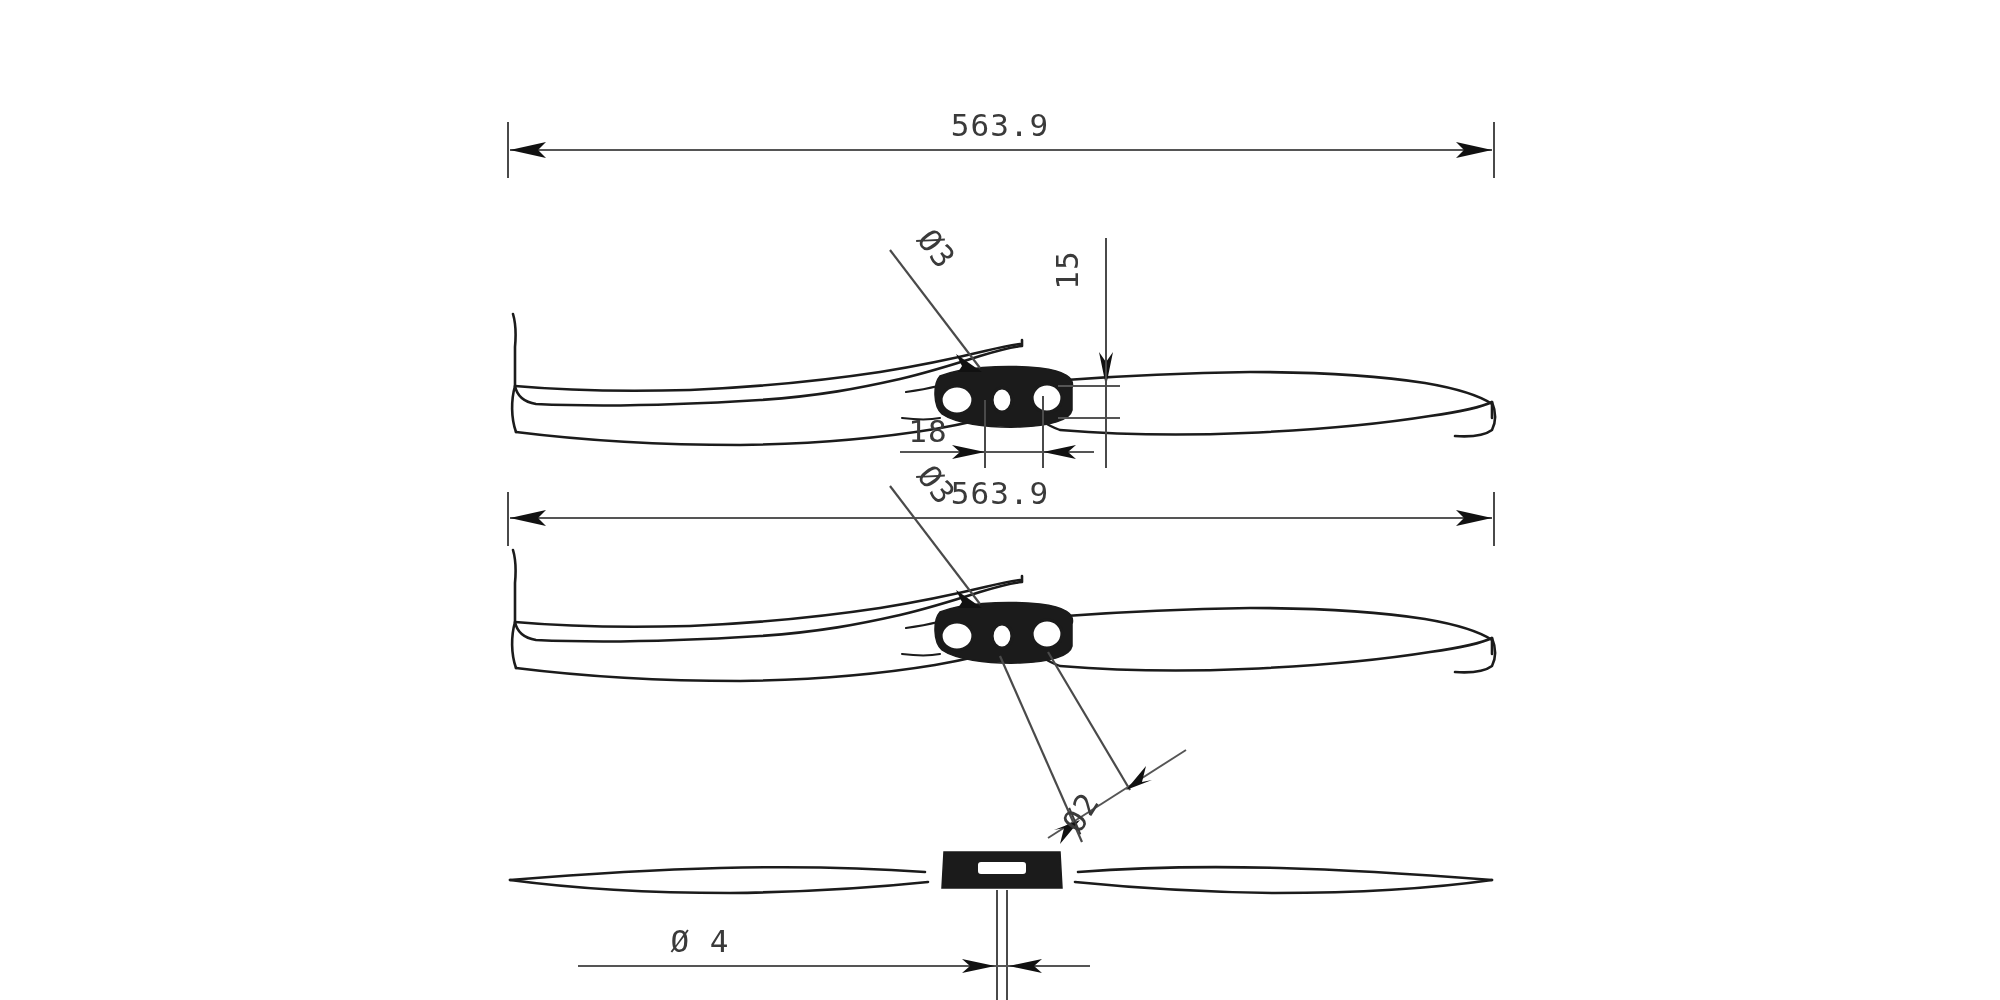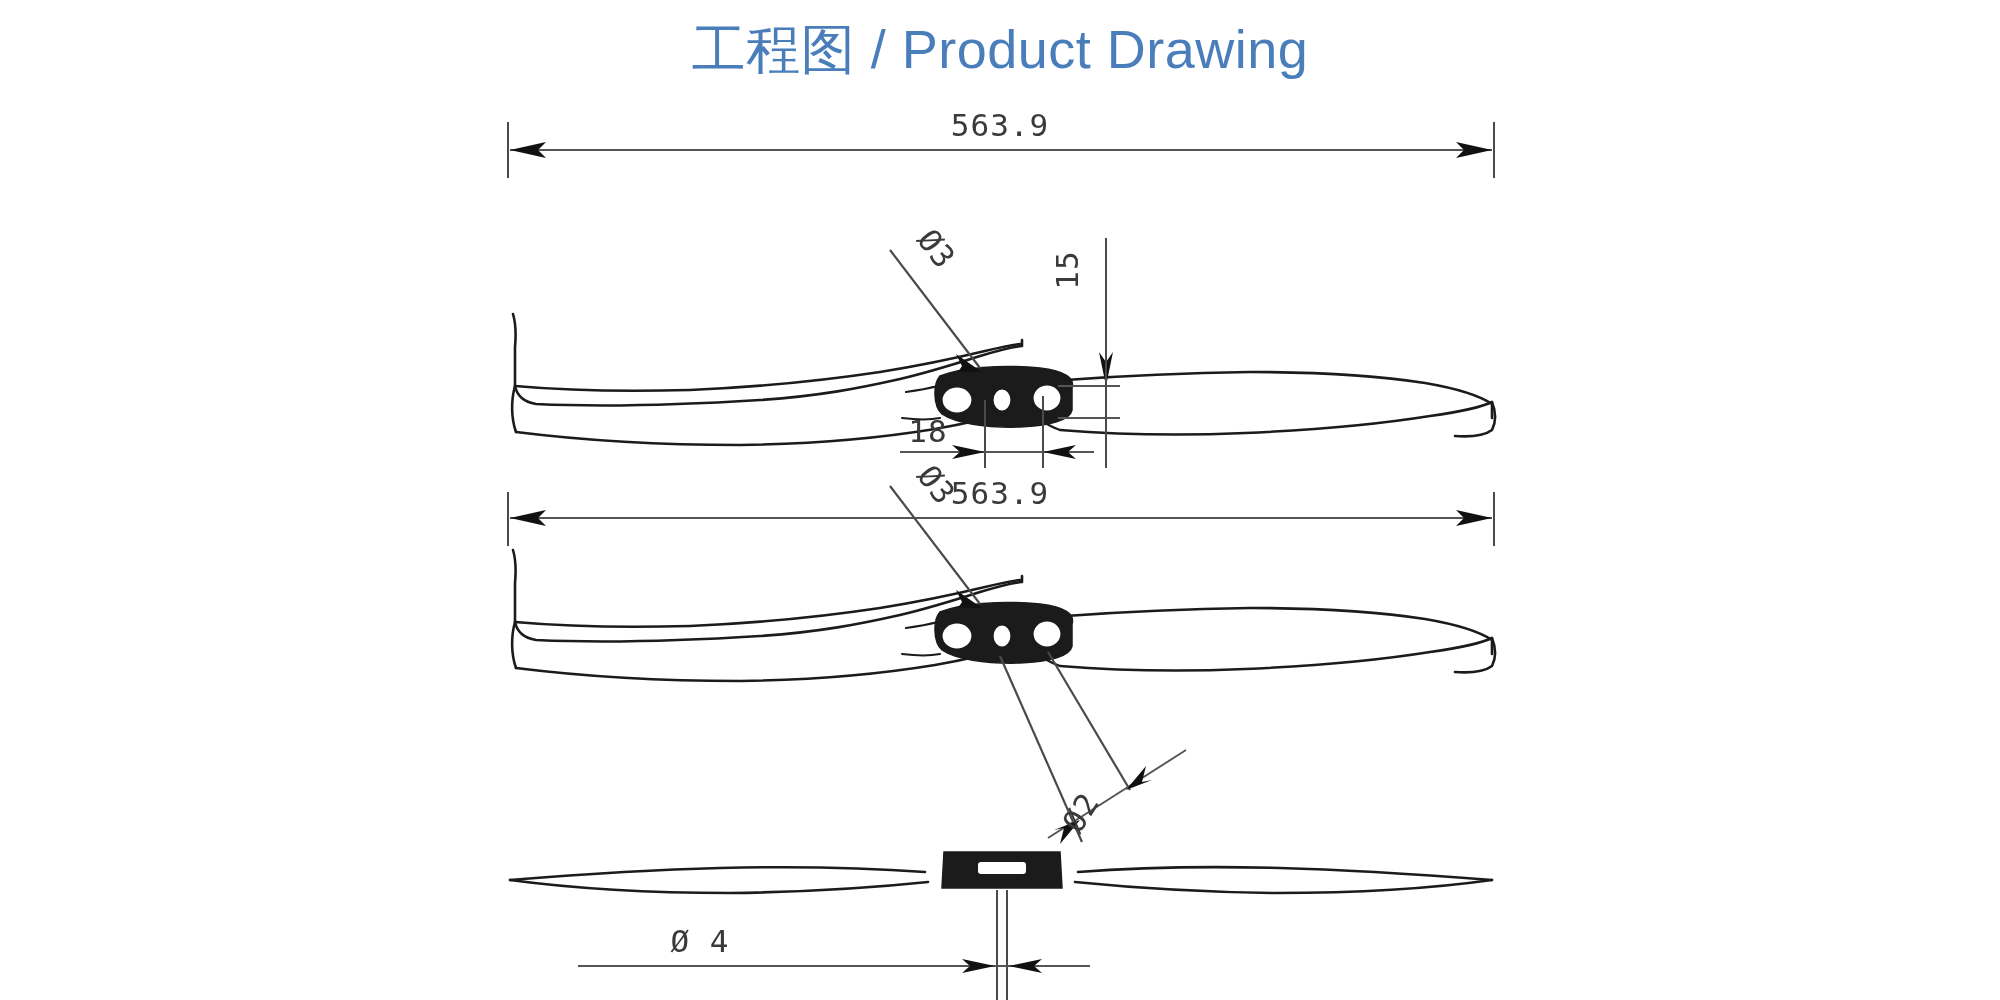--- a/index.html
+++ b/index.html
@@ -100,23 +100,20 @@
   .arrow {
     fill: #111111;
     stroke: none;
   }
 </style>
 </head>
 <body>
 
 <div id="page">
 
-  <div id="title-bar">
-    <span id="doc-title">工程图 / Product Drawing</span>
-  </div>
 
   <div id="drawing-area">
     <svg id="drawing-svg" viewBox="0 0 2000 900" xmlns="http://www.w3.org/2000/svg">
 
       <defs>
         <marker id="arrL" markerWidth="20" markerHeight="12" refX="19" refY="6" orient="auto">
           <path d="M19,6 L1,1.4 L5,6 L1,10.6 Z" class="arrow"></path>
         </marker>
       </defs>
 

